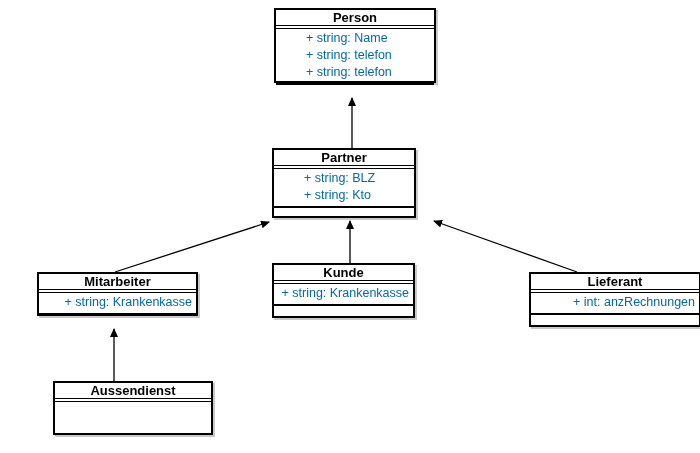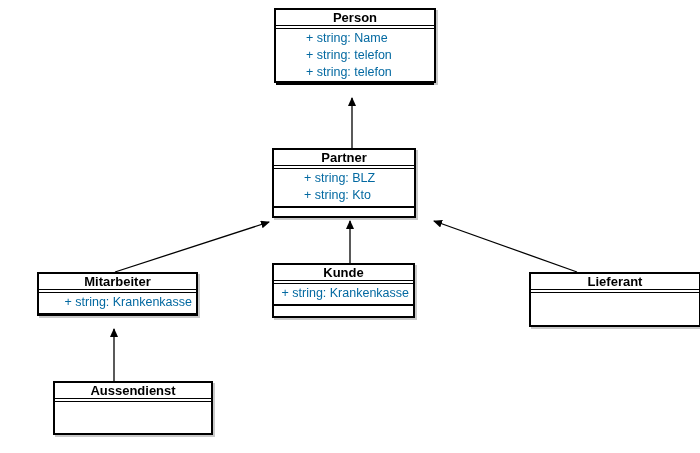--- a/index.html
+++ b/index.html
@@ -134,20 +134,23 @@
     <div class="dbl-line"></div>
     <div class="uml-attrs align-right">
       <div class="attr-row">+ string: Krankenkasse</div>
     </div>
     <div class="uml-methods"></div>
   </div>
 
   <div class="uml-class c-lieferant">
     <div class="uml-title">Lieferant</div>
     <div class="dbl-line"></div>
+    <div class="uml-attrs align-right">
+      <div class="attr-row">+ int: anzRechnungen</div>
+    </div>
     <div class="uml-methods"></div>
   </div>
 
   <div class="uml-class c-aussendienst">
     <div class="uml-title">Aussendienst</div>
     <div class="dbl-line"></div>
     <div class="uml-methods"></div>
   </div>
 
 </div>

